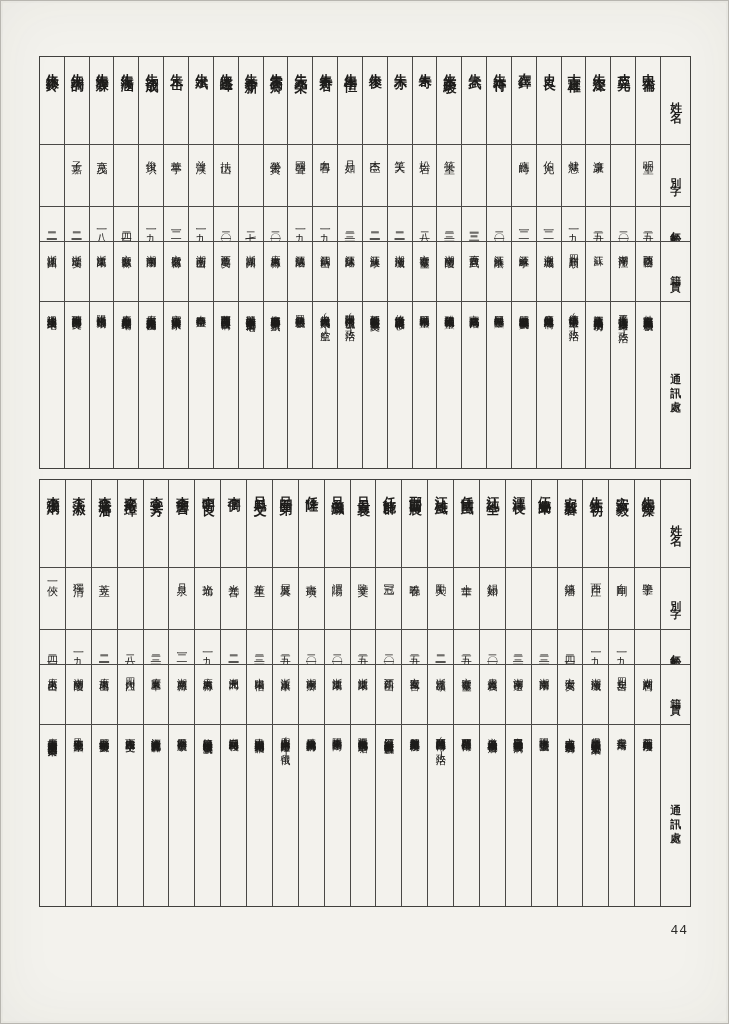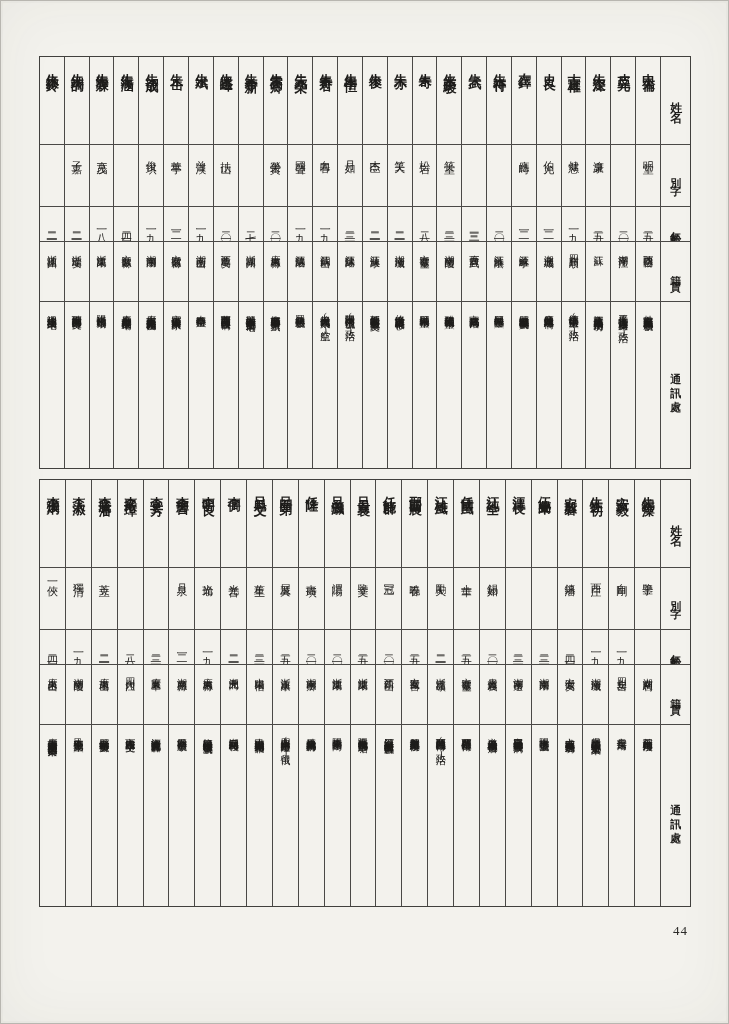--- a/index.html
+++ b/index.html
@@ -59,21 +59,21 @@
   .header-cell.c-zi{font-size:11px;letter-spacing:7px;}
   .header-cell.c-age{font-size:11px;letter-spacing:2px;}
   .header-cell.c-origin{font-size:11px;letter-spacing:6px;}
   .header-cell.c-addr{font-size:11px;letter-spacing:14px;}
   .page-number{
     position:absolute;
     right:40px;top:922px;
     font-size:13px;
     letter-spacing:1px;
     color:#2b2a28;
-    font-family:Liberation Serif, serif;
+    font-family:Liberation Mono, monospace;
   }
 </style>
 </head>
 <body>
 
 <div class="page">
   <div class="table table-top">
       <div class="col header-col">
         <div class="cell c-name header-cell">
           <span>姓名</span>

